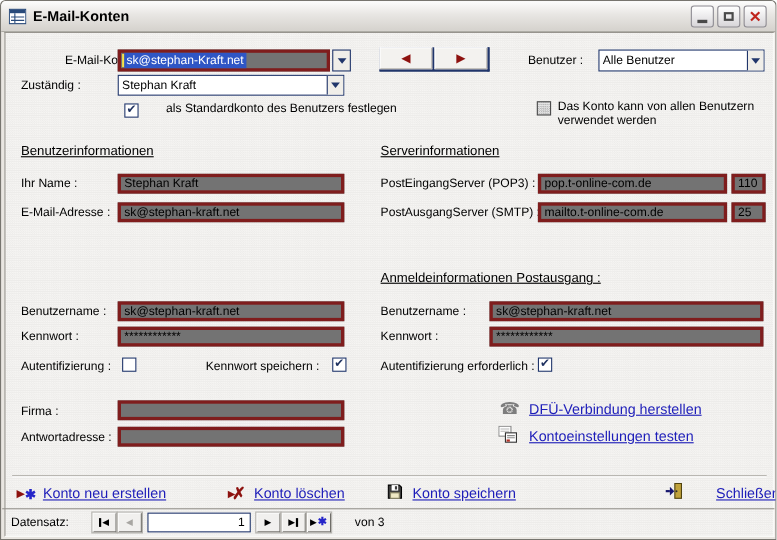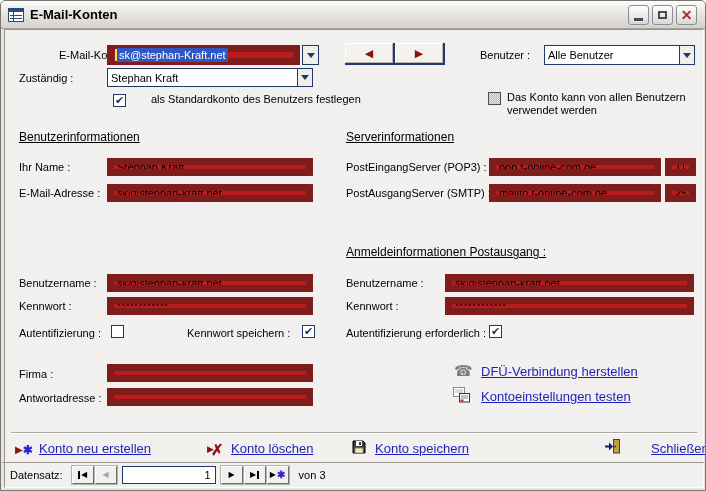--- a/index.html
+++ b/index.html
@@ -28,21 +28,21 @@
     position:absolute; left:3px; top:28px; width:700px; height:459px;
     background-color:#f2f1ee;
     background-image:conic-gradient(#f6f5f3 25%, #edecea 0 50%, #f6f5f3 0 75%, #edecea 0);
     background-size:2px 2px;
     border-top:1px solid #97948e; border-left:1px solid #97948e;
     border-right:1px solid #fcfcfb; border-bottom:1px solid #fcfcfb;
   }
   .lbl { position:absolute; white-space:nowrap; font-size:11px; }
   .heading { position:absolute; font-size:12px; text-decoration:underline; white-space:nowrap; }
   .field {
-    position:absolute; height:18px; background:#b91c1c; border:7px solid #7f1d1d;
+    position:absolute; height:18px; background:#737373; border:3px solid #7f1d1d;
     font-family:"Liberation Sans", sans-serif; font-size:11px; padding:1px 3px; color:#000;
   }
   .combo { position:absolute; background:#fff; border:1px solid #21366b; display:flex; align-items:center; }
   .combo .val { flex:1; padding:0 3px; white-space:nowrap; overflow:hidden; }
   .droppart {
     width:15px; align-self:stretch; background:#f0eee9; border-left:1px solid #21366b;
     display:flex; align-items:center; justify-content:center; cursor:pointer;
   }
   .dropbtn {
     position:absolute; width:17px; background:#f0eee9; border:1px solid #21366b;
@@ -74,21 +74,21 @@
   }
   .cblabel { position:absolute; line-height:13px; }
   .link { position:absolute; color:#1d1db9; text-decoration:underline; font-size:13px; white-space:nowrap; cursor:pointer; }
   .sep2 { position:absolute; left:10px; width:686px; border-top:1px solid #aba8a2; border-bottom:1px solid #fff; }
   .icon { position:absolute; display:flex; align-items:center; }
   .phone { font-size:15px; color:#7d7d7d; }
   .ico-new .redarrow { font-size:10px; }
   .ico-new .star { color:#2626c9; font-size:12px; font-weight:bold; margin-left:0px; }
   .ico-del .redarrow { font-size:9px; margin-right:-3px; }
   .ico-del .cross { color:#8d120f; font-size:15px; font-weight:bold; line-height:1; }
-  .recrow { position:absolute; left:1px; right:1px; top:461px; height:25px; border-top:1px solid #97948e; display:flex; align-items:center; }
+  .recrow { position:absolute; left:1px; right:1px; top:461px; height:25px; border-top:1px solid #97948e; display:flex; align-items:center;gap:12px; }
   .rbtn {
     width:22px; height:18px; background:#f1f0ee; cursor:pointer;
     border:1px solid; border-color:#fdfdfc #6f6d68 #6f6d68 #fdfdfc; outline:1px solid #b5b3ae;
     display:flex; align-items:center; justify-content:center; gap:1px;
   }
   .rbtn.disabled { cursor:default; }
   .rtri { font-size:8px; line-height:1; color:#000; }
   .rtri.gray { color:#a8a6a2; }
   .rbar { width:2px; height:8px; background:#000; }
   .rstar { color:#2626c9; font-size:10px; font-weight:bold; line-height:1; }

